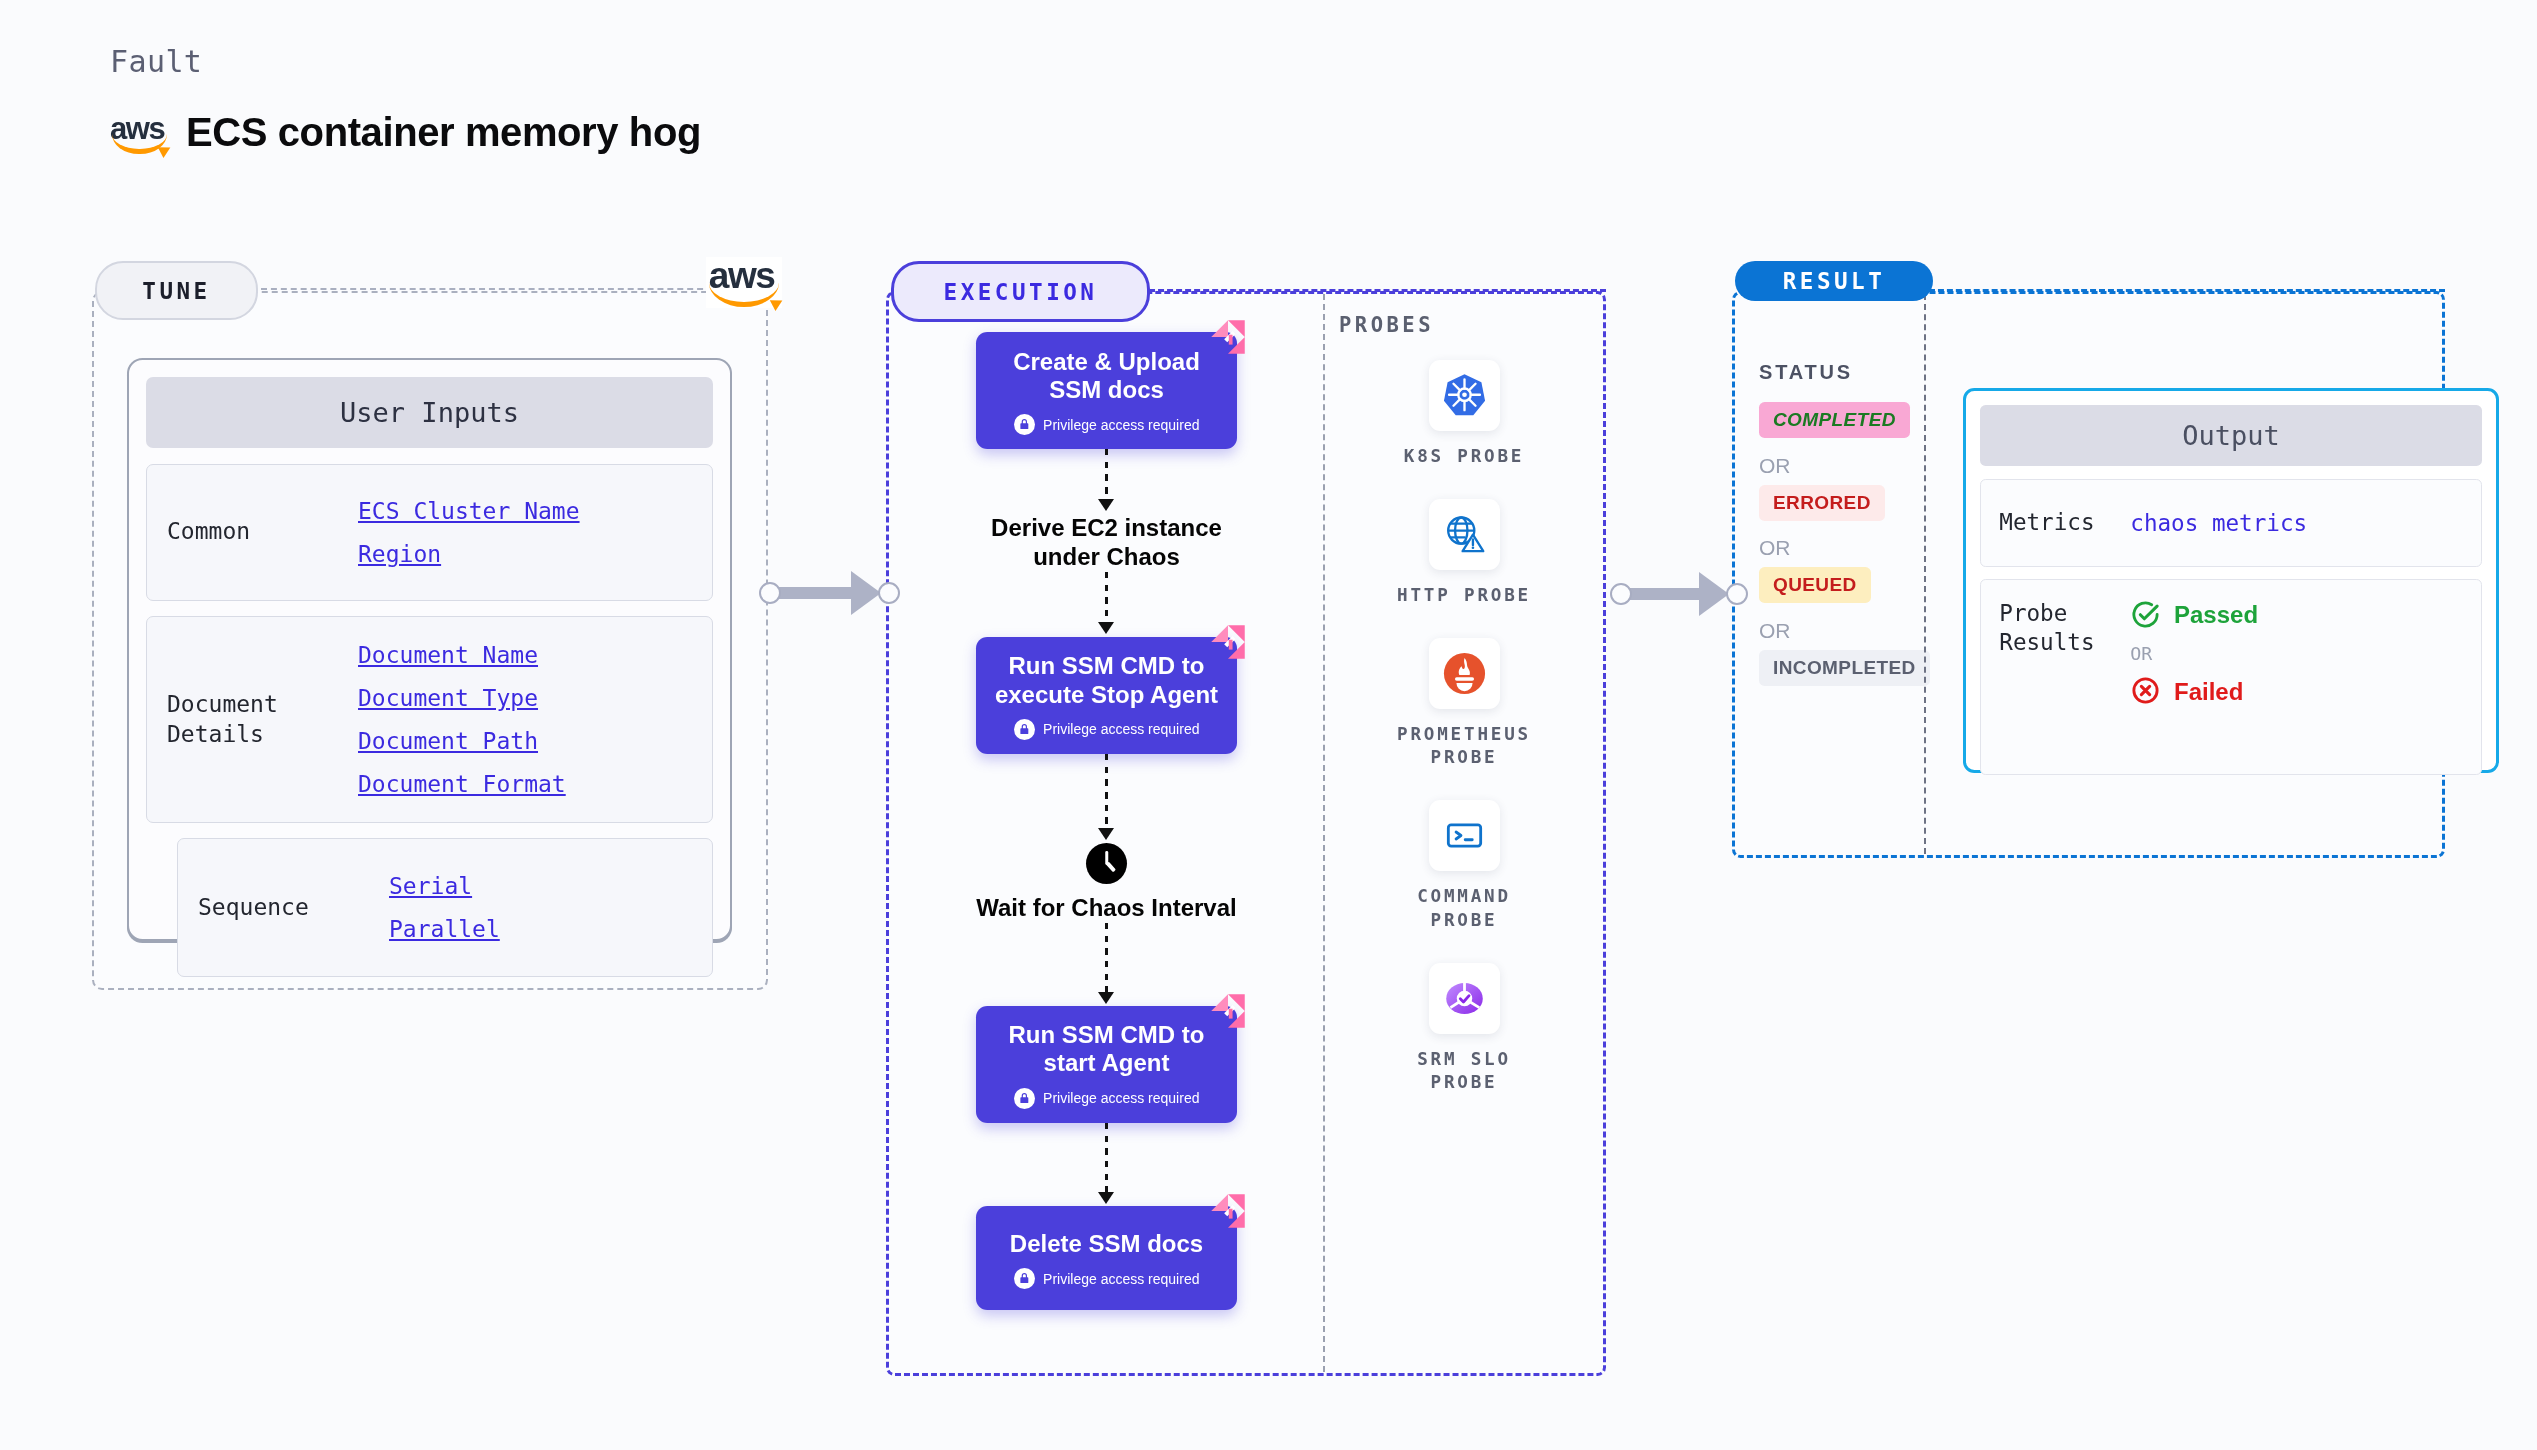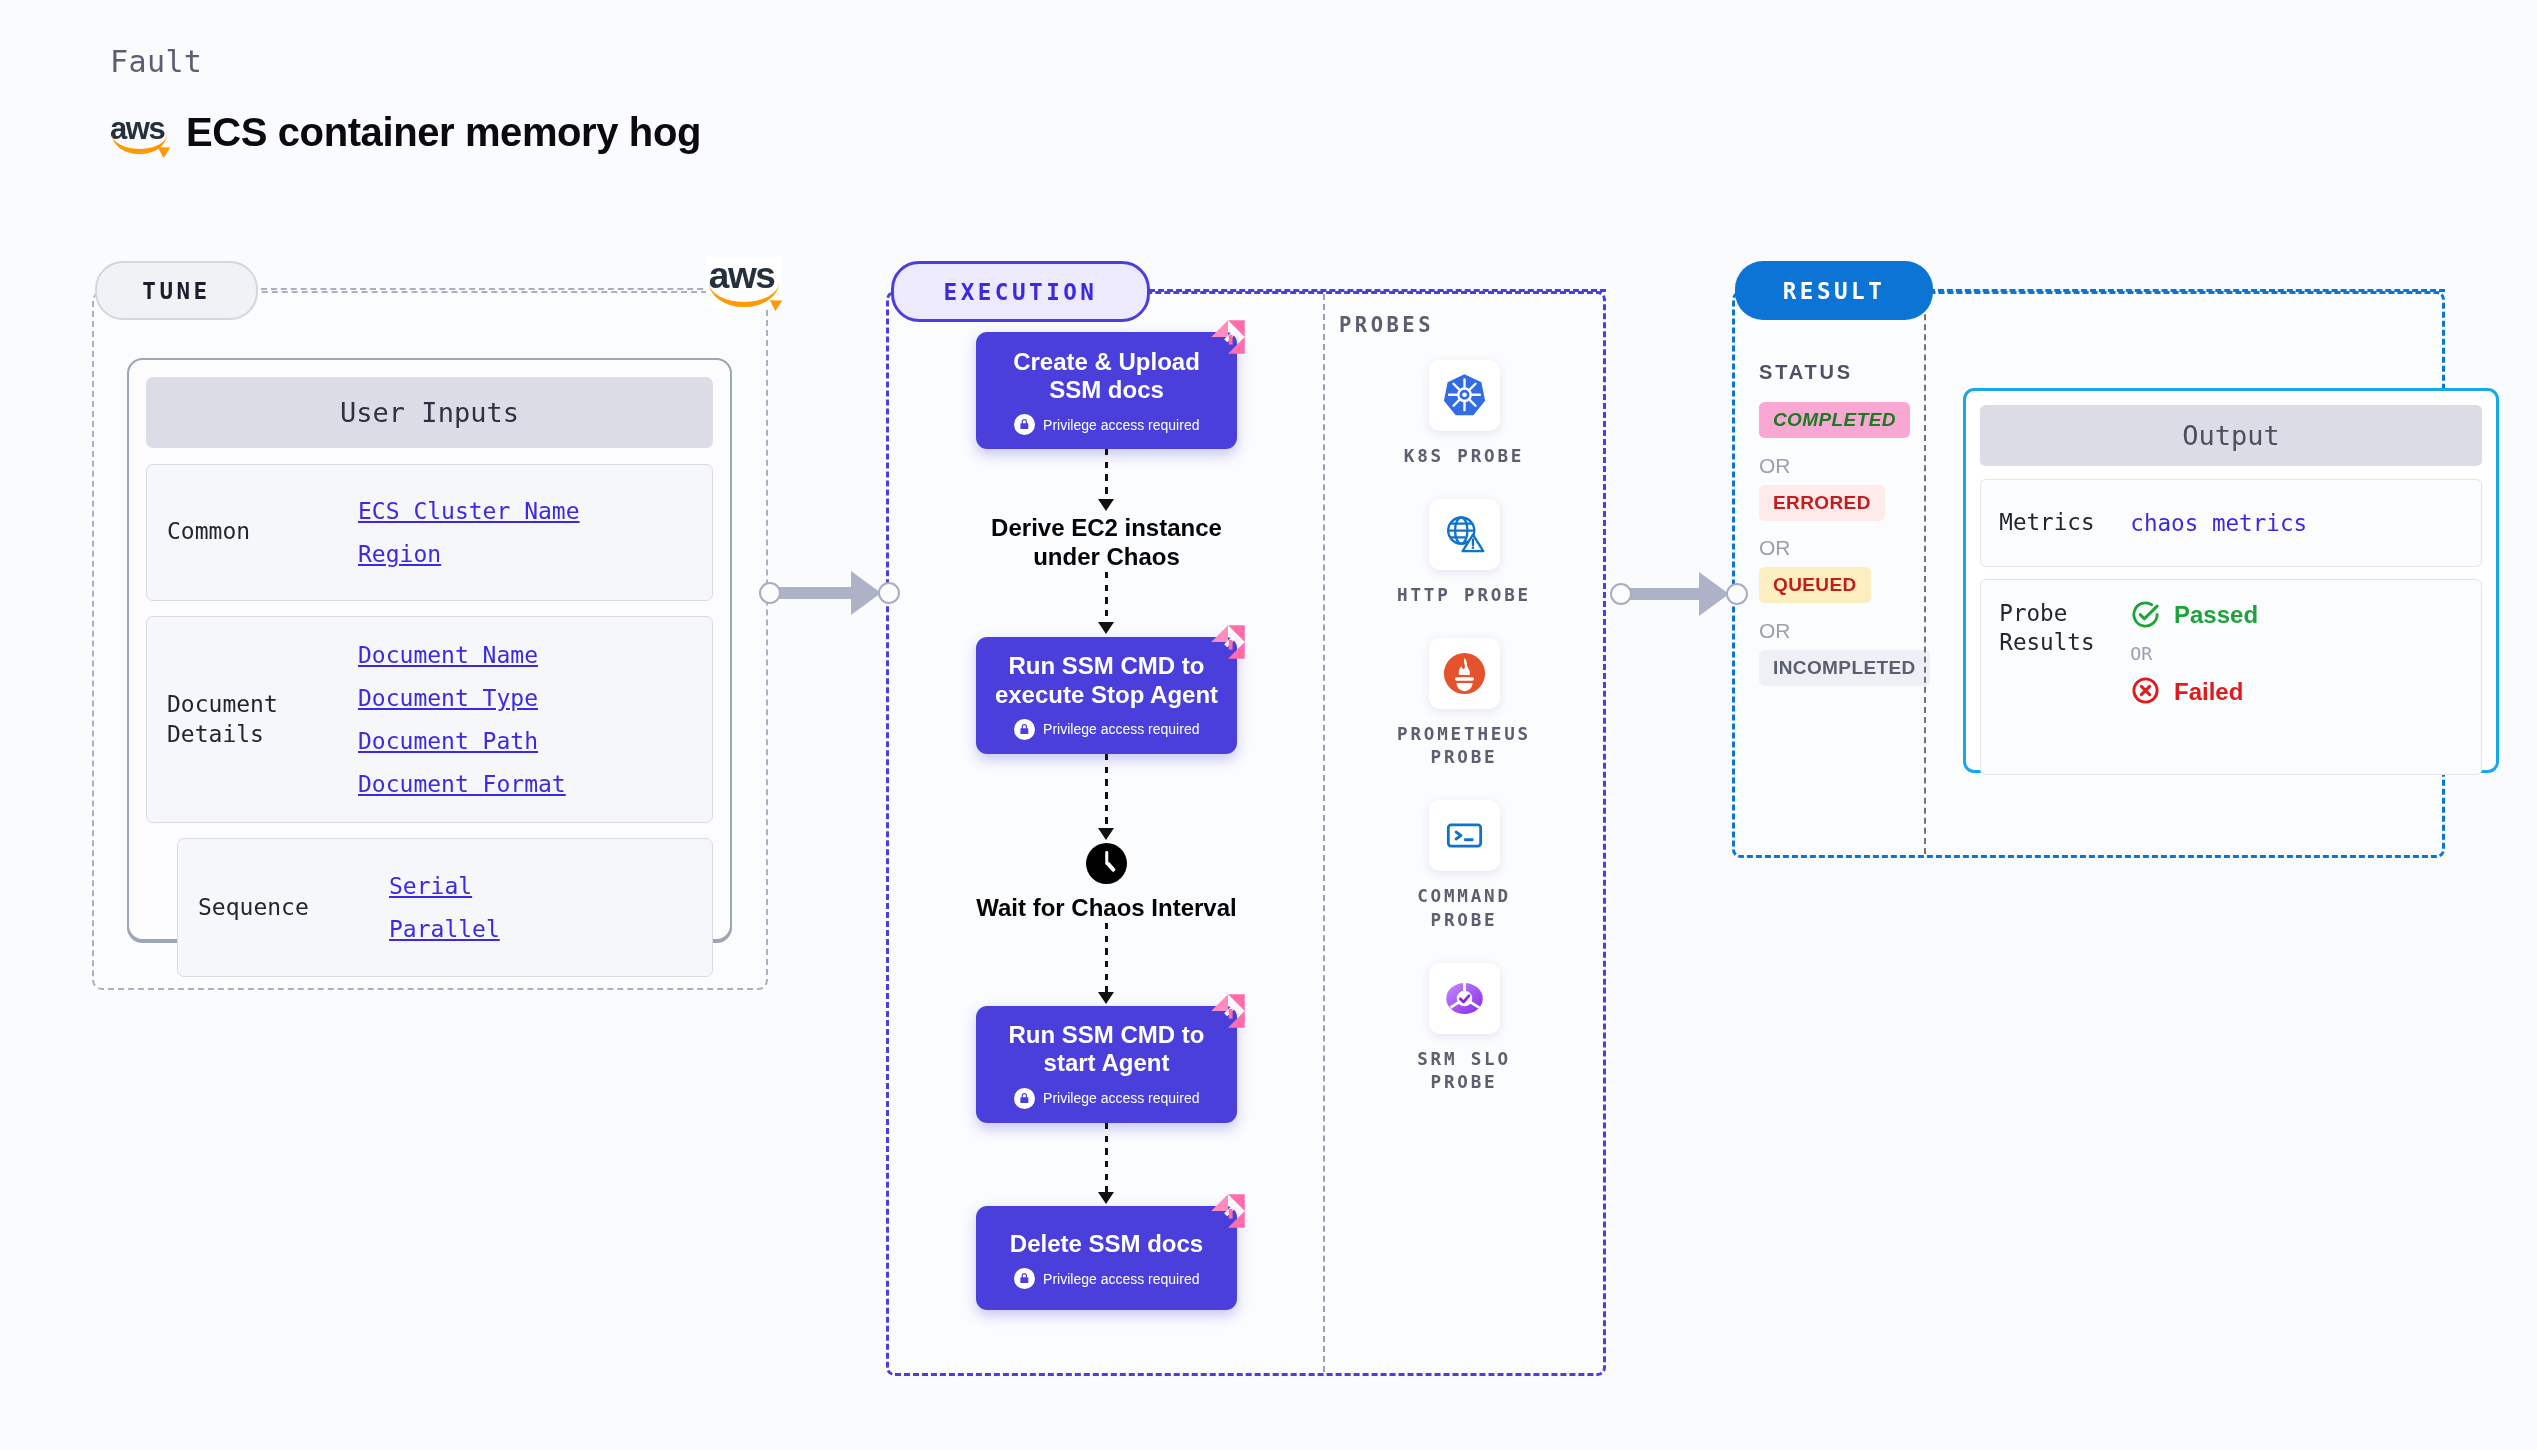--- a/index.html
+++ b/index.html
@@ -76,21 +76,21 @@
   .probe{display:flex;flex-direction:column;align-items:center;width:162px;}
   .probe-icon{width:71px;height:71px;background:#fff;border-radius:11.3px;box-shadow:0 2.8px 10px rgba(40,50,80,.10);
               display:flex;align-items:center;justify-content:center;}
   .probe-name{margin-top:14px;font-family:"DejaVu Sans Mono",monospace;font-size:17.6px;font-weight:bold;
               letter-spacing:2.8px;color:#5b6070;text-align:center;line-height:1.35;}
 
   
   #result-box{position:absolute;left:1732px;top:291px;width:713px;height:567px;
     border:3.5px dashed #0b74d4;border-radius:8.5px;box-sizing:border-box;background:#fbfcfe;}
   #result-cyan{position:absolute;left:1924px;top:294px;width:518px;height:560px;background:#eefaff;border-radius:0 5.6px 5.6px 0;}
-  #result-pill{left:1735px;top:261px;width:198px;height:59px;background:#0b74d4;color:#fff;font-size:22.6px;}
+  #result-pill{left:1735px;top:261px;width:198px;height:40px;background:#0b74d4;color:#fff;font-size:22.6px;}
   #result-dash-line{position:absolute;left:1929px;top:289px;width:516px;height:0;border-top:3.5px dashed #0b74d4;z-index:5;}
   #status-divider{position:absolute;left:1924px;top:294px;width:0;height:560px;border-left:2.1px dashed #6d7284;z-index:4;}
 
   #status-col{position:absolute;left:1759px;top:361px;width:162px;}
   #status-label{font-size:20px;font-weight:bold;letter-spacing:2.8px;color:#4c5163;}
   .status-badge{display:inline-block;margin-top:18.3px;padding:7px 14px;border-radius:5.6px;font-size:19px;font-weight:bold;letter-spacing:0.4px;}
   .or-text{margin-top:15.5px;font-size:21px;color:#9aa0b0;}
 
   #output-card{position:absolute;left:1963px;top:388px;width:536px;height:385px;
     background:#fff;border:3.5px solid #16a9e8;border-radius:11.3px;box-sizing:border-box;}

